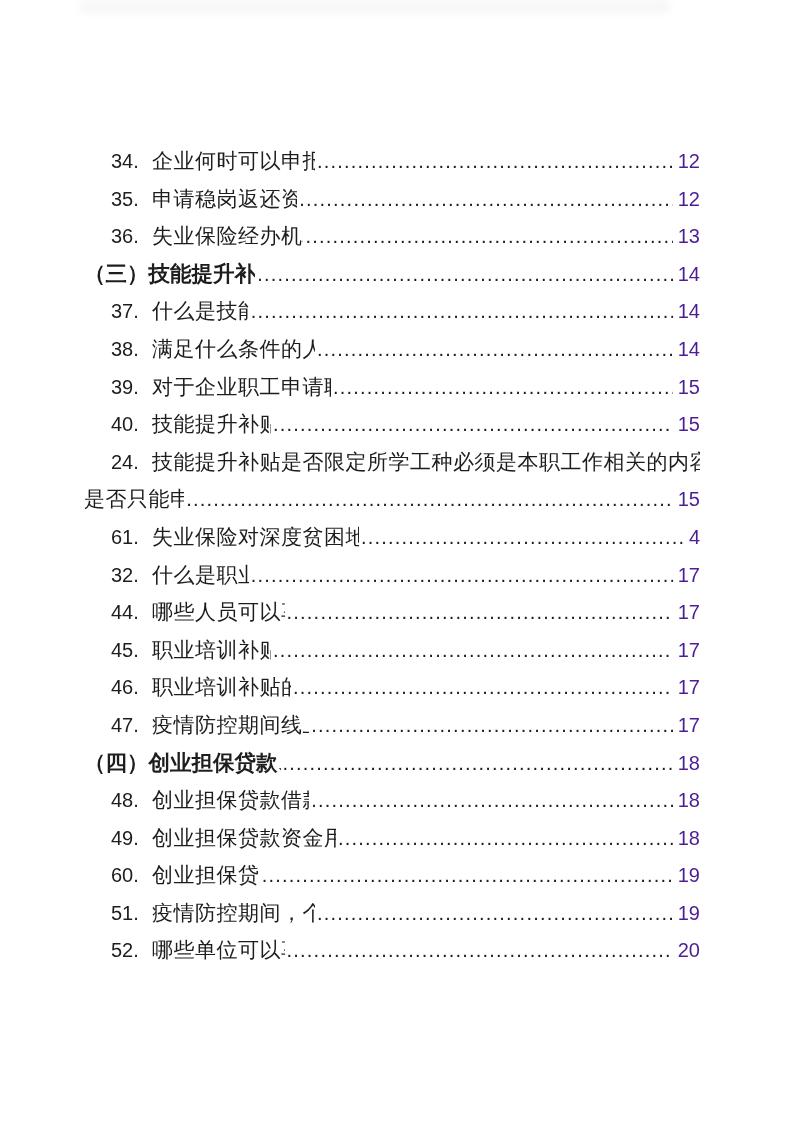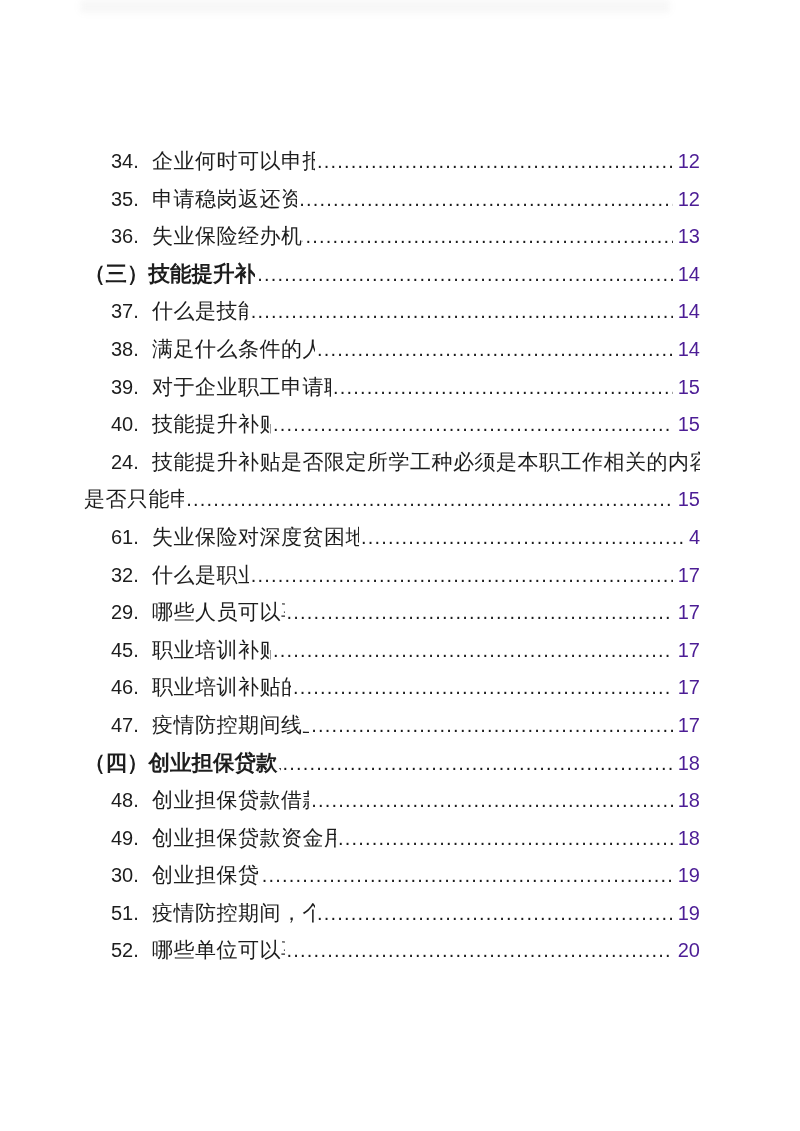--- a/index.html
+++ b/index.html
@@ -153,21 +153,21 @@
   </div>
 
   <div class="row">
     <span class="num">32.</span>
     <span class="title">什么是职业培训补贴？</span>
     <span class="leader"></span>
     <span class="page">17</span>
   </div>
 
   <div class="row">
-    <span class="num">29.</span>
+    <span class="num">44.</span>
     <span class="title">哪些人员可以享受职业培训补贴？</span>
     <span class="leader"></span>
     <span class="page">17</span>
   </div>
 
   <div class="row">
     <span class="num">45.</span>
     <span class="title">职业培训补贴可以享受几次？</span>
     <span class="leader"></span>
     <span class="page">17</span>
@@ -201,21 +201,21 @@
   </div>
 
   <div class="row">
     <span class="num">49.</span>
     <span class="title">创业担保贷款资金用途、额度、期限和利率如何规定？</span>
     <span class="leader"></span>
     <span class="page">18</span>
   </div>
 
   <div class="row">
-    <span class="num">30.</span>
+    <span class="num">60.</span>
     <span class="title">创业担保贷款贴息的标准?</span>
     <span class="leader"></span>
     <span class="page">19</span>
   </div>
 
   <div class="row">
     <span class="num">51.</span>
     <span class="title">疫情防控期间，个人如何申请创业担保贷款？</span>
     <span class="leader"></span>
     <span class="page">19</span>

